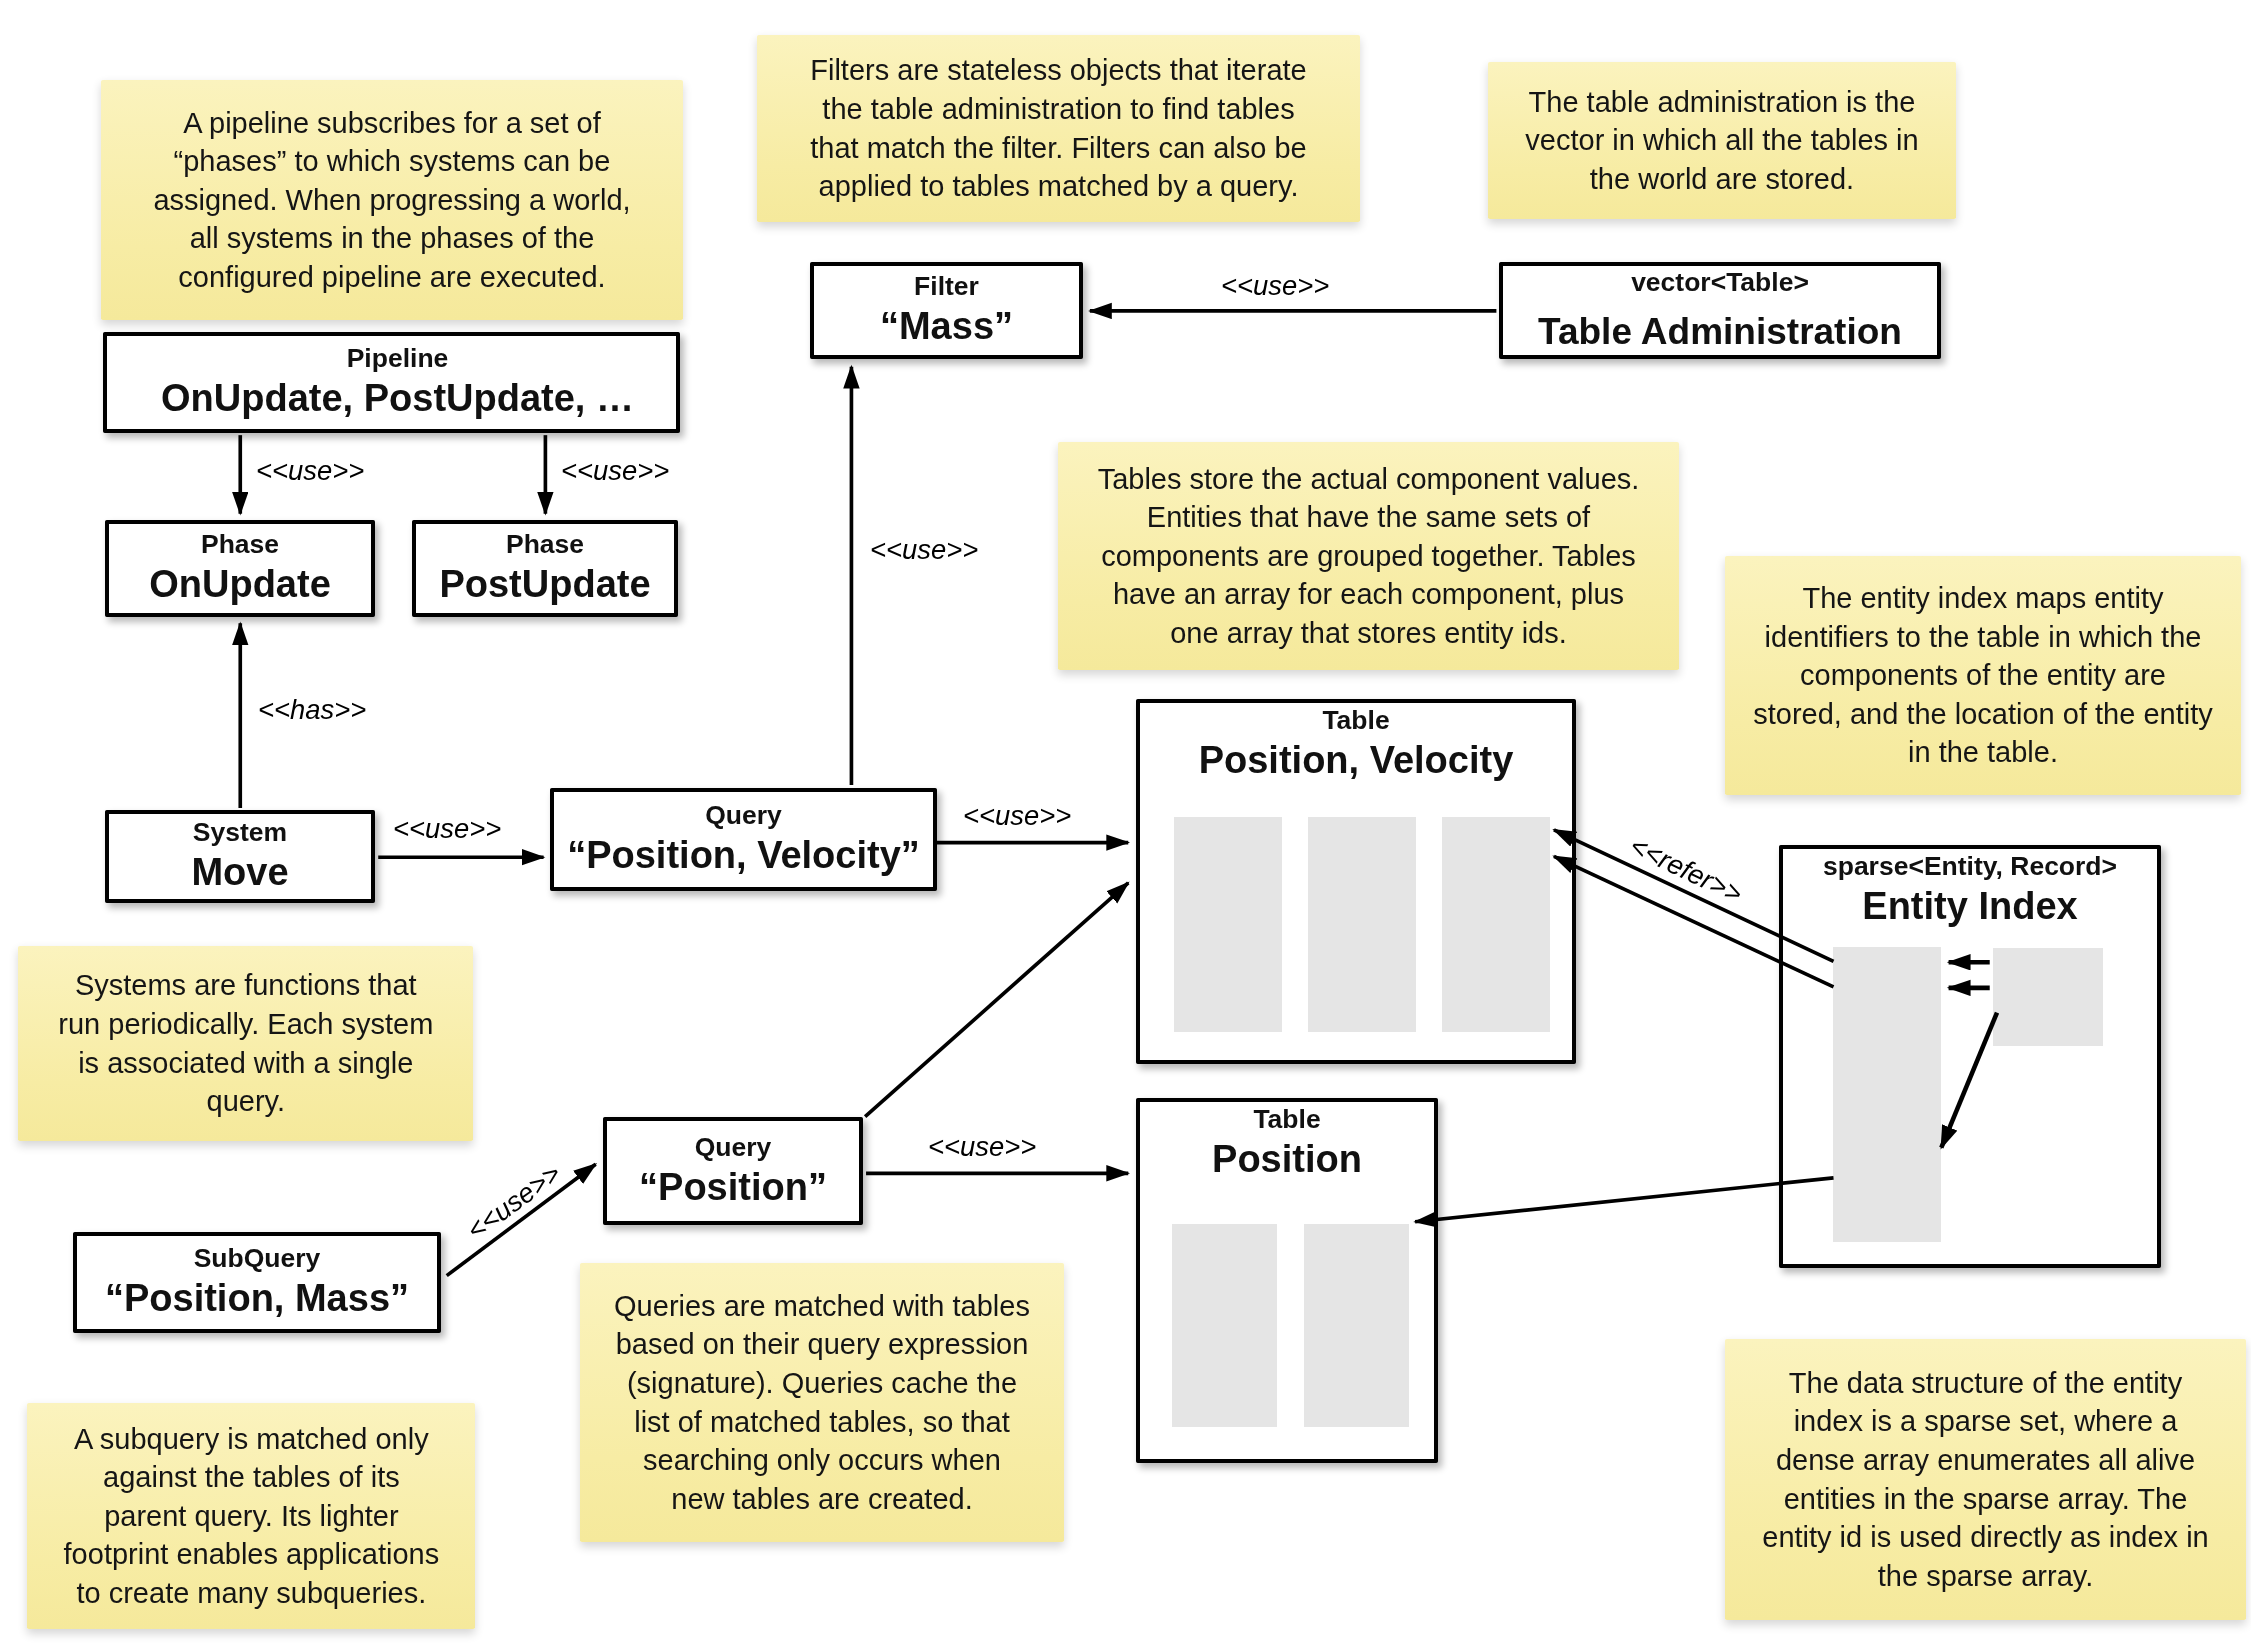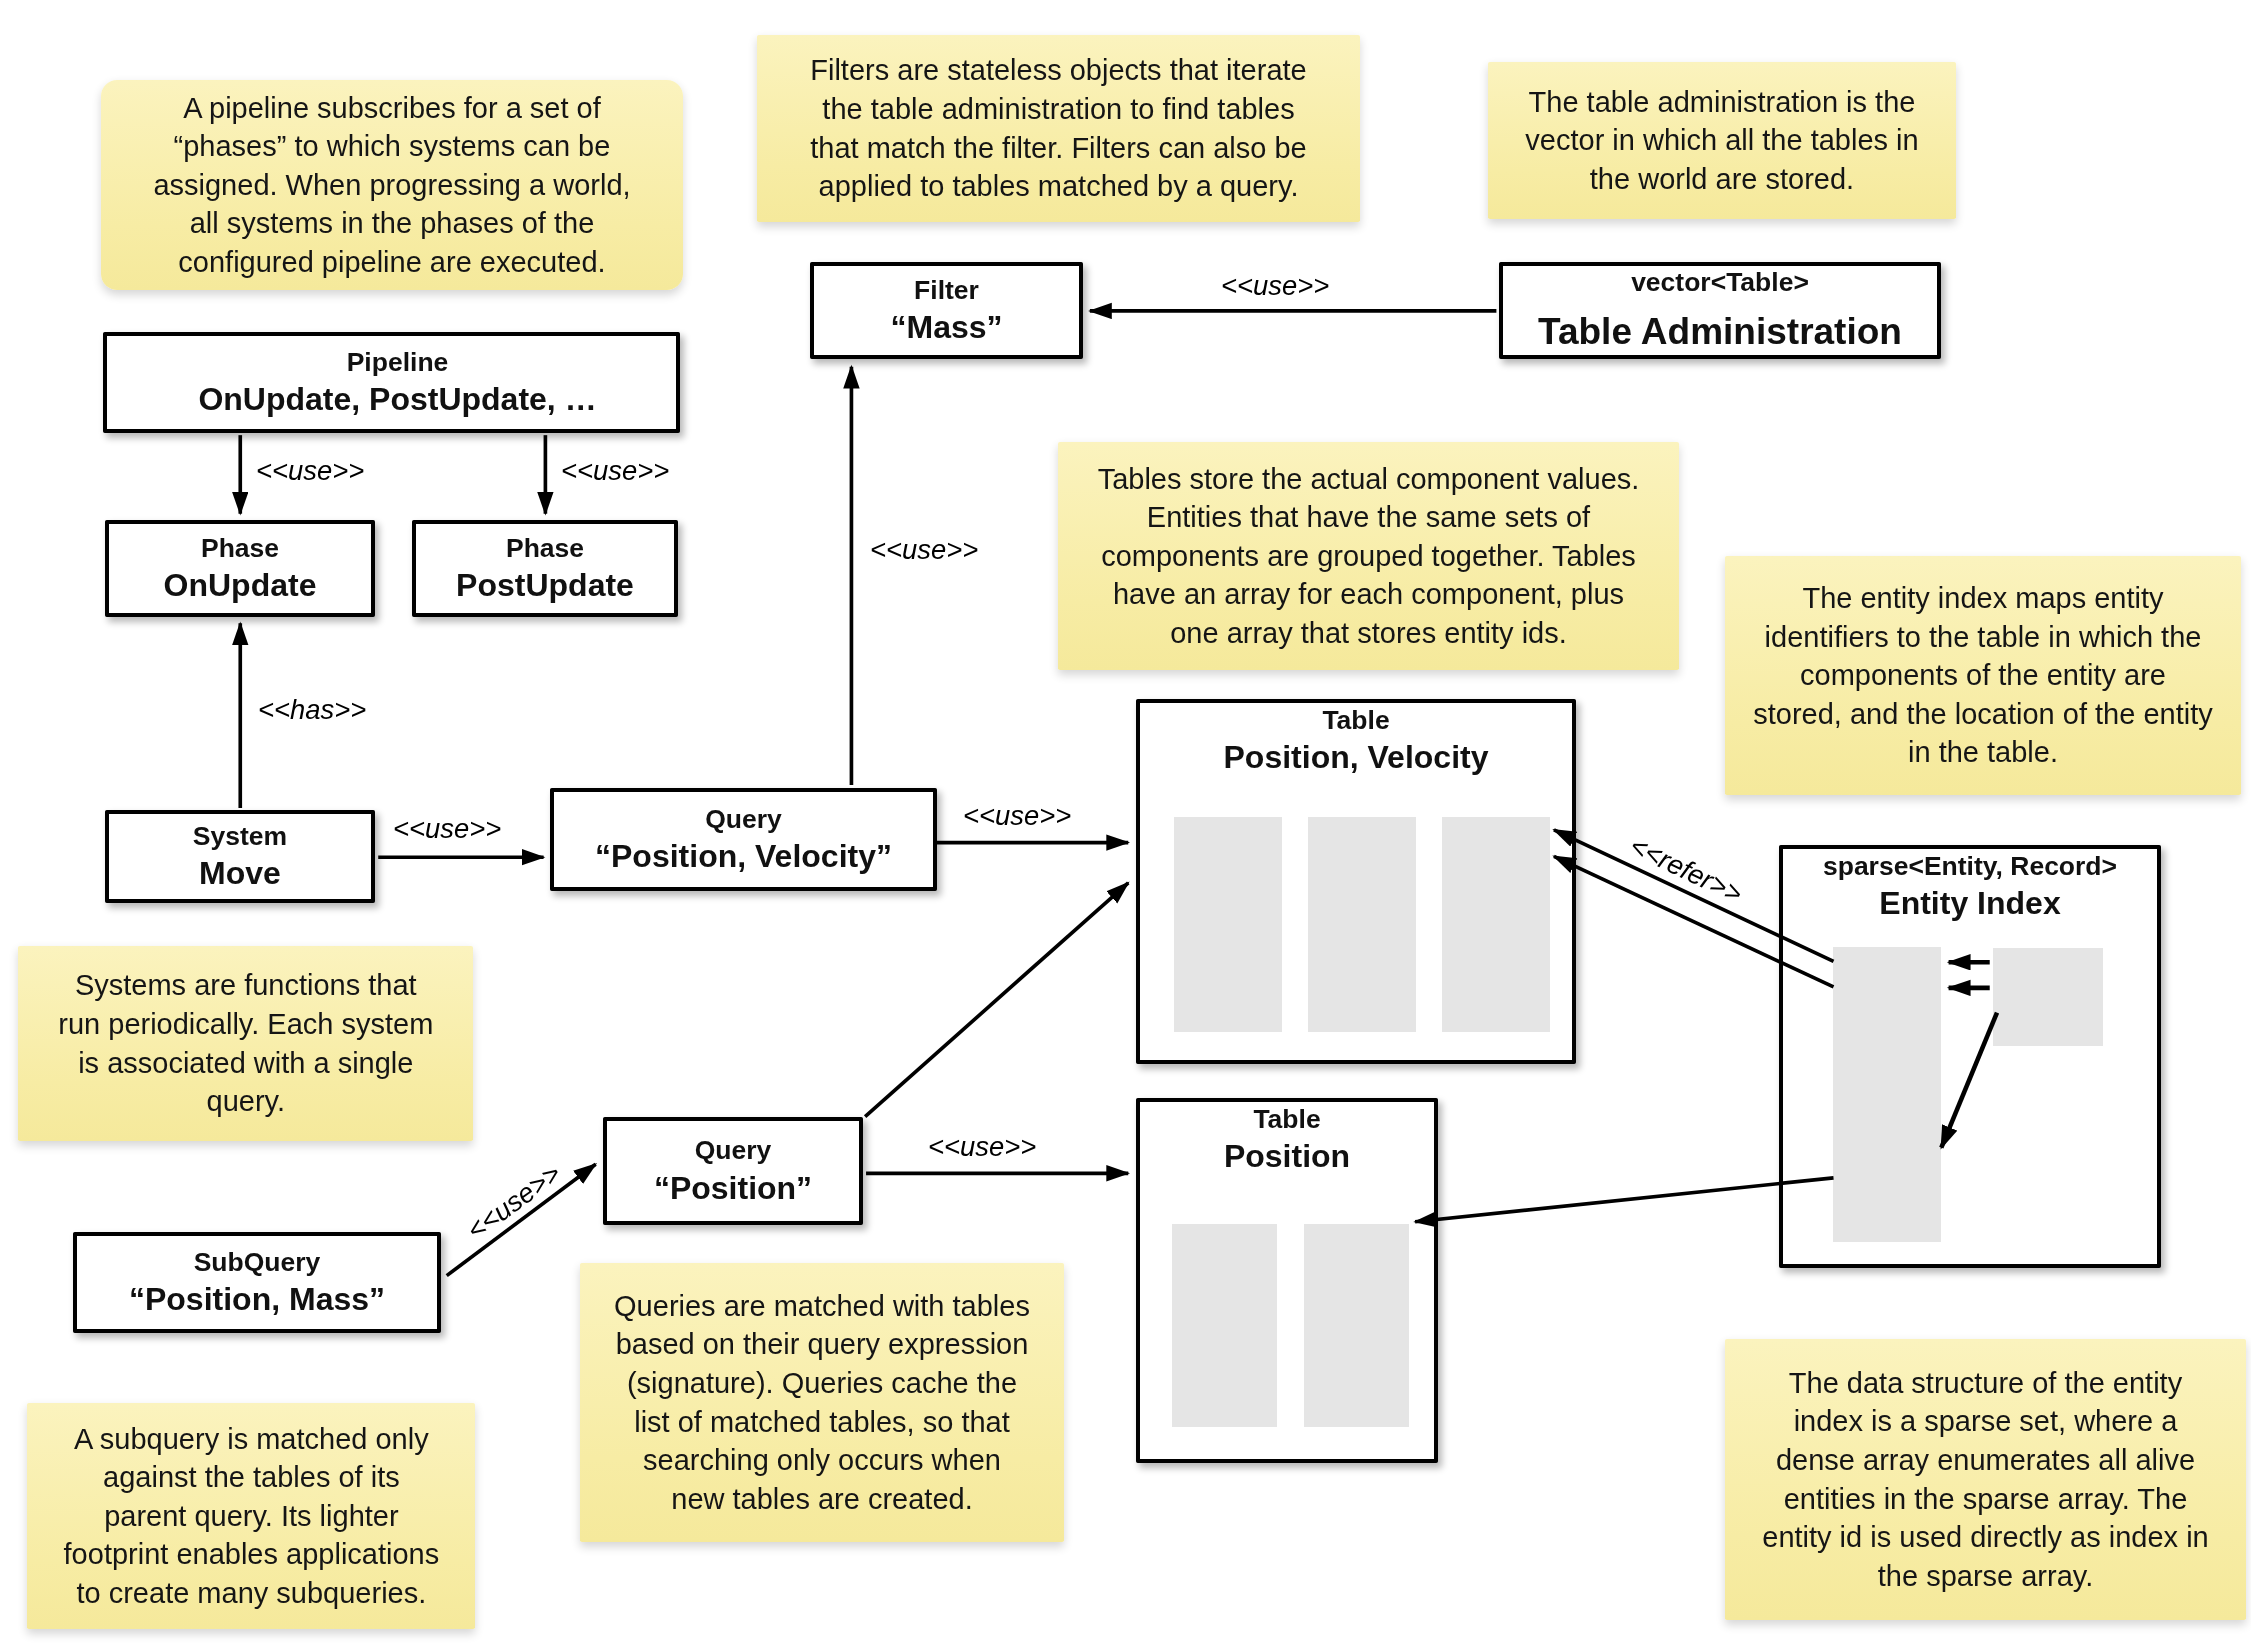--- a/index.html
+++ b/index.html
@@ -12,36 +12,36 @@
         display:flex;align-items:center;justify-content:center;
         text-align:center;white-space:pre-line;
         font-size:29px;line-height:1.33;color:#151515;border-radius:1.8px;
         padding:9.1px 7.3px;box-sizing:border-box;}
 
   .node{position:absolute;z-index:2;background:#fff;border:4.6px solid #000;
         box-shadow:3.7px 4.6px 7.3px rgba(0,0,0,.28);
         display:flex;flex-direction:column;align-items:center;justify-content:center;
         box-sizing:border-box;border-radius:1.8px;}
   .node-title{font-size:26.5px;font-weight:700;line-height:1.25;white-space:nowrap;}
-  .node-value{font-size:32px;font-weight:700;line-height:1.25;white-space:nowrap;}
+  .node-value{font-size:38px;font-weight:700;line-height:1.25;white-space:nowrap;}
   .node--container{justify-content:flex-start;padding-top:1px;}
   .gray{position:absolute;background:#e5e5e5;}
 
   svg.wires{position:absolute;left:0;top:0;z-index:3;pointer-events:none;}
 
   .elabel{position:absolute;z-index:4;font-style:italic;font-size:27.4px;
           white-space:nowrap;color:#000;}
   .elabel--rot{transform:translate(-50%,-50%) rotate(var(--rot));}
 </style>
 </head>
 <body>
 
 <div id="canvas">
 
-  <div class="note" style="left:101px;top:80px;width:582px;height:210px;border-radius:16px;">A pipeline subscribes for a set of
+  <div class="note" style="left:101px;top:80px;width:582px;height:240px;">A pipeline subscribes for a set of
 “phases” to which systems can be
 assigned. When progressing a world,
 all systems in the phases of the
 configured pipeline are executed.</div>
   <div class="note" style="left:757px;top:35px;width:603px;height:187px;">Filters are stateless objects that iterate
 the table administration to find tables
 that match the filter. Filters can also be
 applied to tables matched by a query.</div>
   <div class="note" style="left:1488px;top:62px;width:468px;height:157px;">The table administration is the
 vector in which all the tables in

